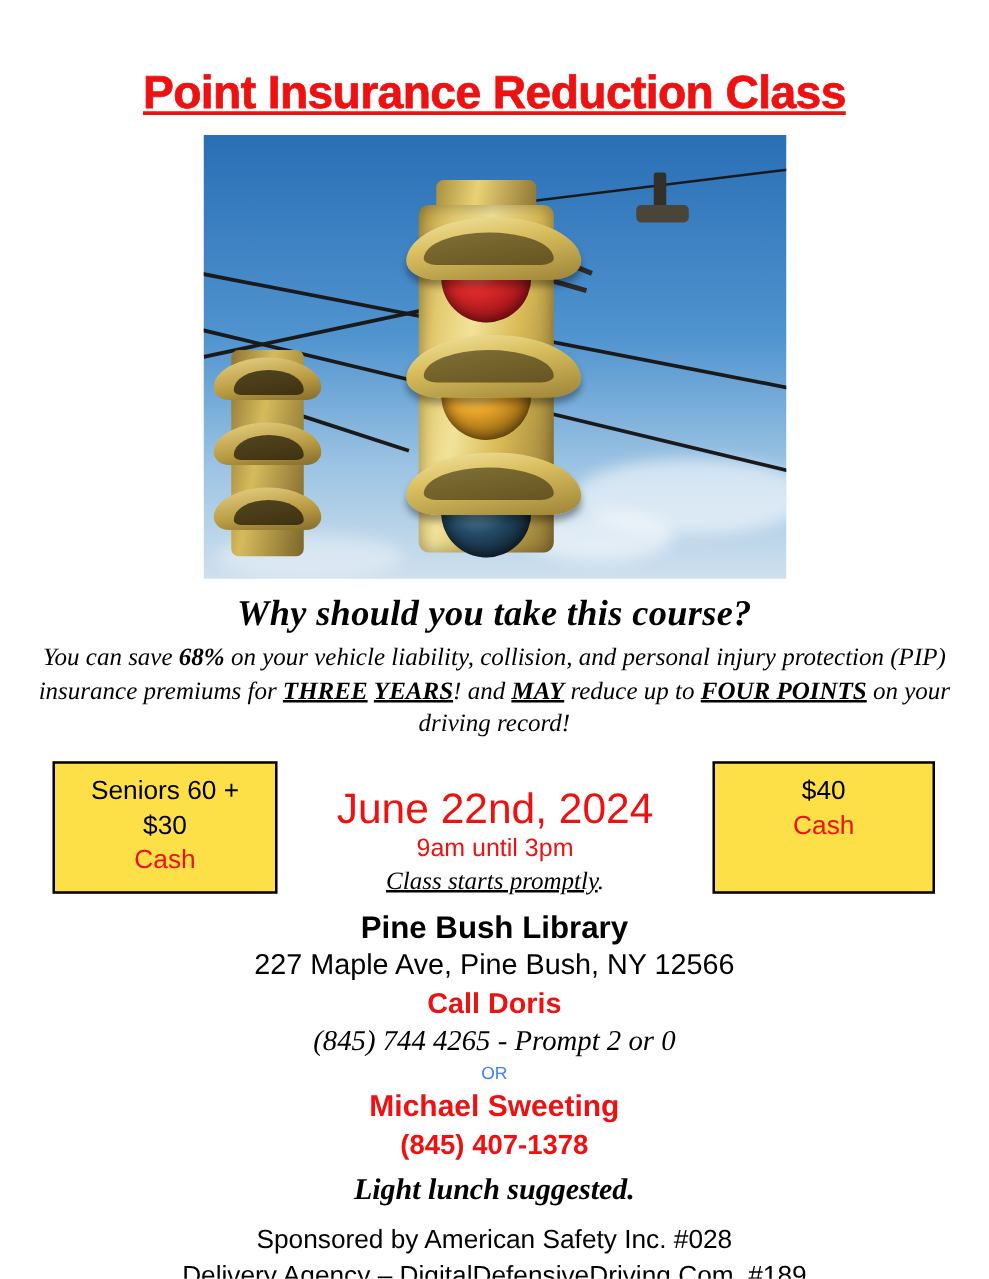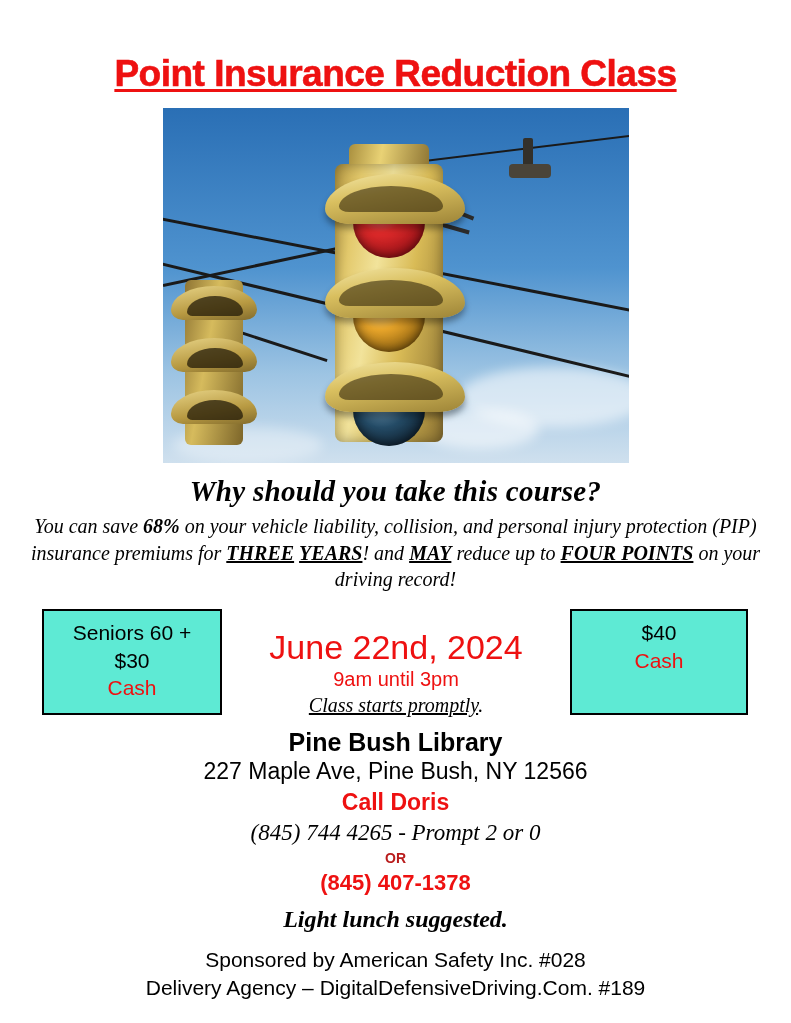--- a/index.html
+++ b/index.html
@@ -243,21 +243,21 @@
   .desc u { text-decoration: underline; }
 
   
   .band {
     position: relative;
     margin-top: 16px;
     height: 118px;
   }
   .box {
     position: absolute;
-    background: #5eead4;
+    background: #fde047;
     border: 2px solid #000;
     text-align: center;
     font-size: 21px;
     line-height: 1.32;
     padding: 8px 0 6px 0;
     box-sizing: border-box;
   }
   .box-left { left: 42px; top: 0; width: 180px; height: 106px; }
   .box-right { left: 570px; top: 0; width: 178px; height: 106px; }
   .box .ln1 { color: #000; }
@@ -317,22 +317,22 @@
   }
   .phone-ital {
     font-family: Liberation Serif, serif;
     font-style: italic;
     font-size: 23px;
     color: #000;
     line-height: 1.3;
   }
   .or {
     font-size: 14px;
-    font-weight: bold;
-    color: #b91c1c;
+    font-weight: normal;
+    color: #3b82f6;
     line-height: 1.5;
   }
   .name2 {
     font-size: 24px;
     font-weight: bold;
     color: #ee1111;
     line-height: 1.28;
     margin-top: 2px;
   }
   .phone2 {
@@ -438,19 +438,20 @@
       <div class="ln3">Cash</div>
     </div>
   </div>
 
   <div class="contact">
     <div class="venue">Pine Bush Library</div>
     <div class="address">227 Maple Ave, Pine Bush, NY 12566</div>
     <div class="call">Call Doris</div>
     <div class="phone-ital">(845) 744 4265 - Prompt 2 or 0</div>
     <div class="or">OR</div>
+    <div class="name2">Michael Sweeting</div>
     <div class="phone2">(845) 407-1378</div>
     <div class="lunch">Light lunch suggested.</div>
     <div class="sponsor">Sponsored by American Safety Inc. #028</div>
     <div class="agency">Delivery Agency – DigitalDefensiveDriving.Com. #189</div>
   </div>
 
 </div>
 
 </body></html>

